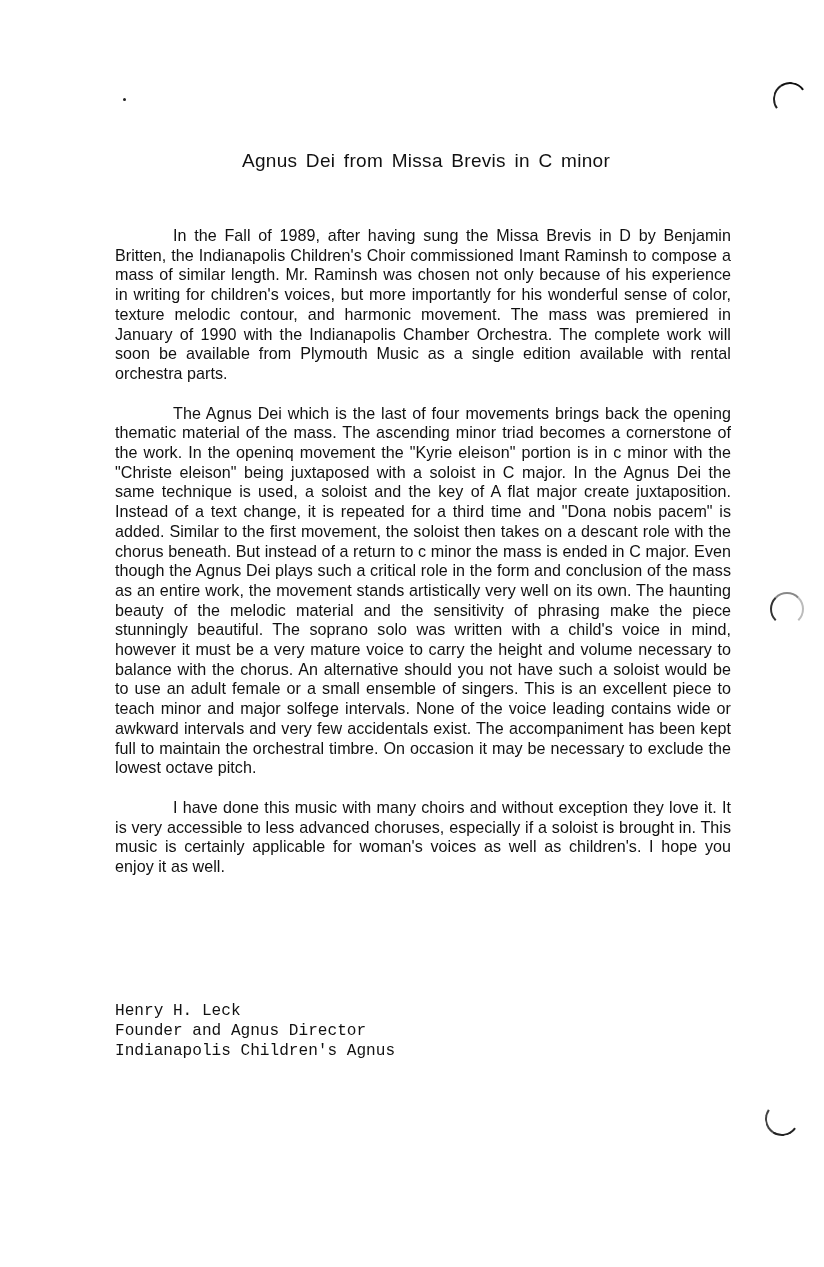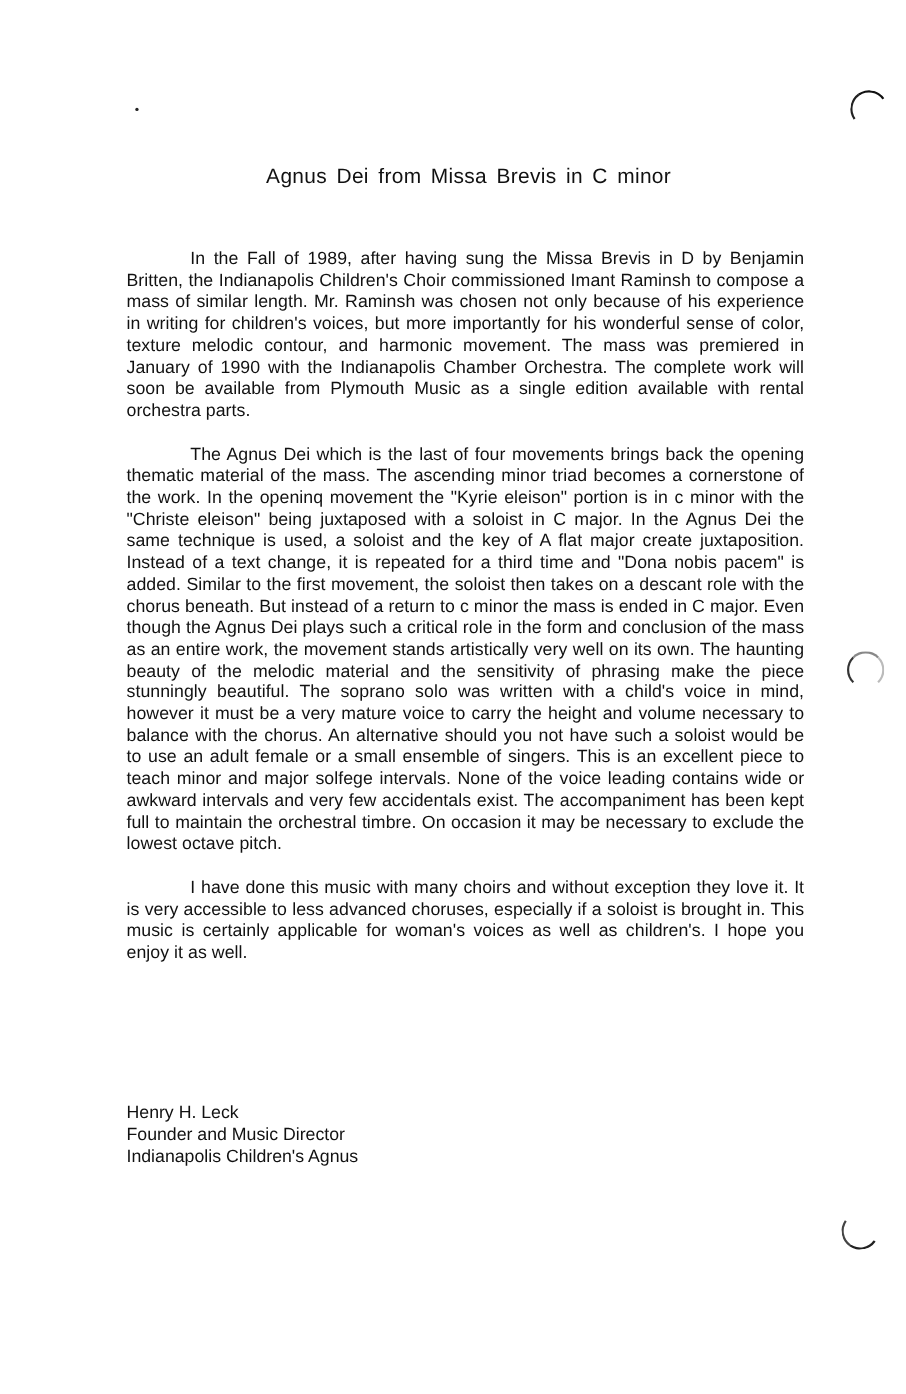--- a/index.html
+++ b/index.html
@@ -53,20 +53,21 @@
       text-align: justify;
       text-indent: 58px;
       letter-spacing: 0.05px;
     }
     .signature {
       position: absolute;
       left: 115px;
       top: 1001px;
       font-size: 16.1px;
       line-height: 20px;
+      font-family: Liberation Mono, monospace;
     }
     .signature div {
       white-space: nowrap;
     }
     .punch {
       position: absolute;
       width: 30px;
       height: 30px;
       border-radius: 50%;
       border: 2px solid transparent;
@@ -102,20 +103,20 @@
   <div class="title">Agnus Dei from Missa Brevis in C minor</div>
 
   <div class="body-text">
     <p class="para">In the Fall of 1989, after having sung the Missa Brevis in D by Benjamin Britten, the Indianapolis Children's Choir commissioned Imant Raminsh to compose a mass of similar length.  Mr. Raminsh was chosen not only because of his experience in writing for children's voices, but more importantly for his wonderful sense of color, texture melodic contour, and harmonic movement.  The mass was premiered in January of 1990 with the Indianapolis Chamber Orchestra.  The complete work will soon be available from Plymouth Music as a single edition available with rental orchestra parts.</p>
     <p class="para">The Agnus Dei which is the last of four movements brings back the opening thematic material of the mass. The ascending minor triad becomes a cornerstone of the work. In the openinq movement the "Kyrie eleison" portion is in c minor with the "Christe eleison" being juxtaposed with a soloist in C major. In the Agnus Dei the same technique is used, a soloist  and the key of A flat major create juxtaposition.  Instead of a text change, it is repeated for a third time and "Dona nobis pacem" is added.  Similar to the first movement, the soloist then takes on a descant role with the chorus beneath. But instead of a return to c minor the mass is ended in C major.  Even though the Agnus Dei plays such a critical role in the form and conclusion of the mass as an entire work, the movement stands artistically very well on its own. The haunting beauty of the melodic material and the sensitivity of phrasing make the piece stunningly beautiful. The soprano solo was written with a child's voice in mind, however it must be a very mature voice to carry the height and volume necessary to balance with the chorus.  An alternative should you not have such a soloist would be to use an adult female or a small ensemble of singers. This is an excellent piece to teach minor and major solfege intervals.  None of the voice leading contains wide or awkward intervals and very few accidentals exist.  The accompaniment has been kept full to maintain the orchestral timbre. On occasion it may be necessary to exclude the lowest octave pitch.</p>
     <p class="para">I have done this music with many choirs and without exception they love it.  It is very accessible to less advanced choruses, especially if a soloist is brought in.  This music is certainly applicable for woman's voices as well as children's.  I hope you enjoy it as well.</p>
   </div>
 
   <div class="signature">
     <div>Henry H. Leck</div>
-    <div>Founder and Music Director</div>
+    <div>Founder and Agnus Director</div>
     <div>Indianapolis Children's Agnus</div>
   </div>
 
   <div class="punch punch-top"></div>
   <div class="punch punch-mid"></div>
   <div class="punch punch-bottom"></div>
 </div>
 
 </body></html>

